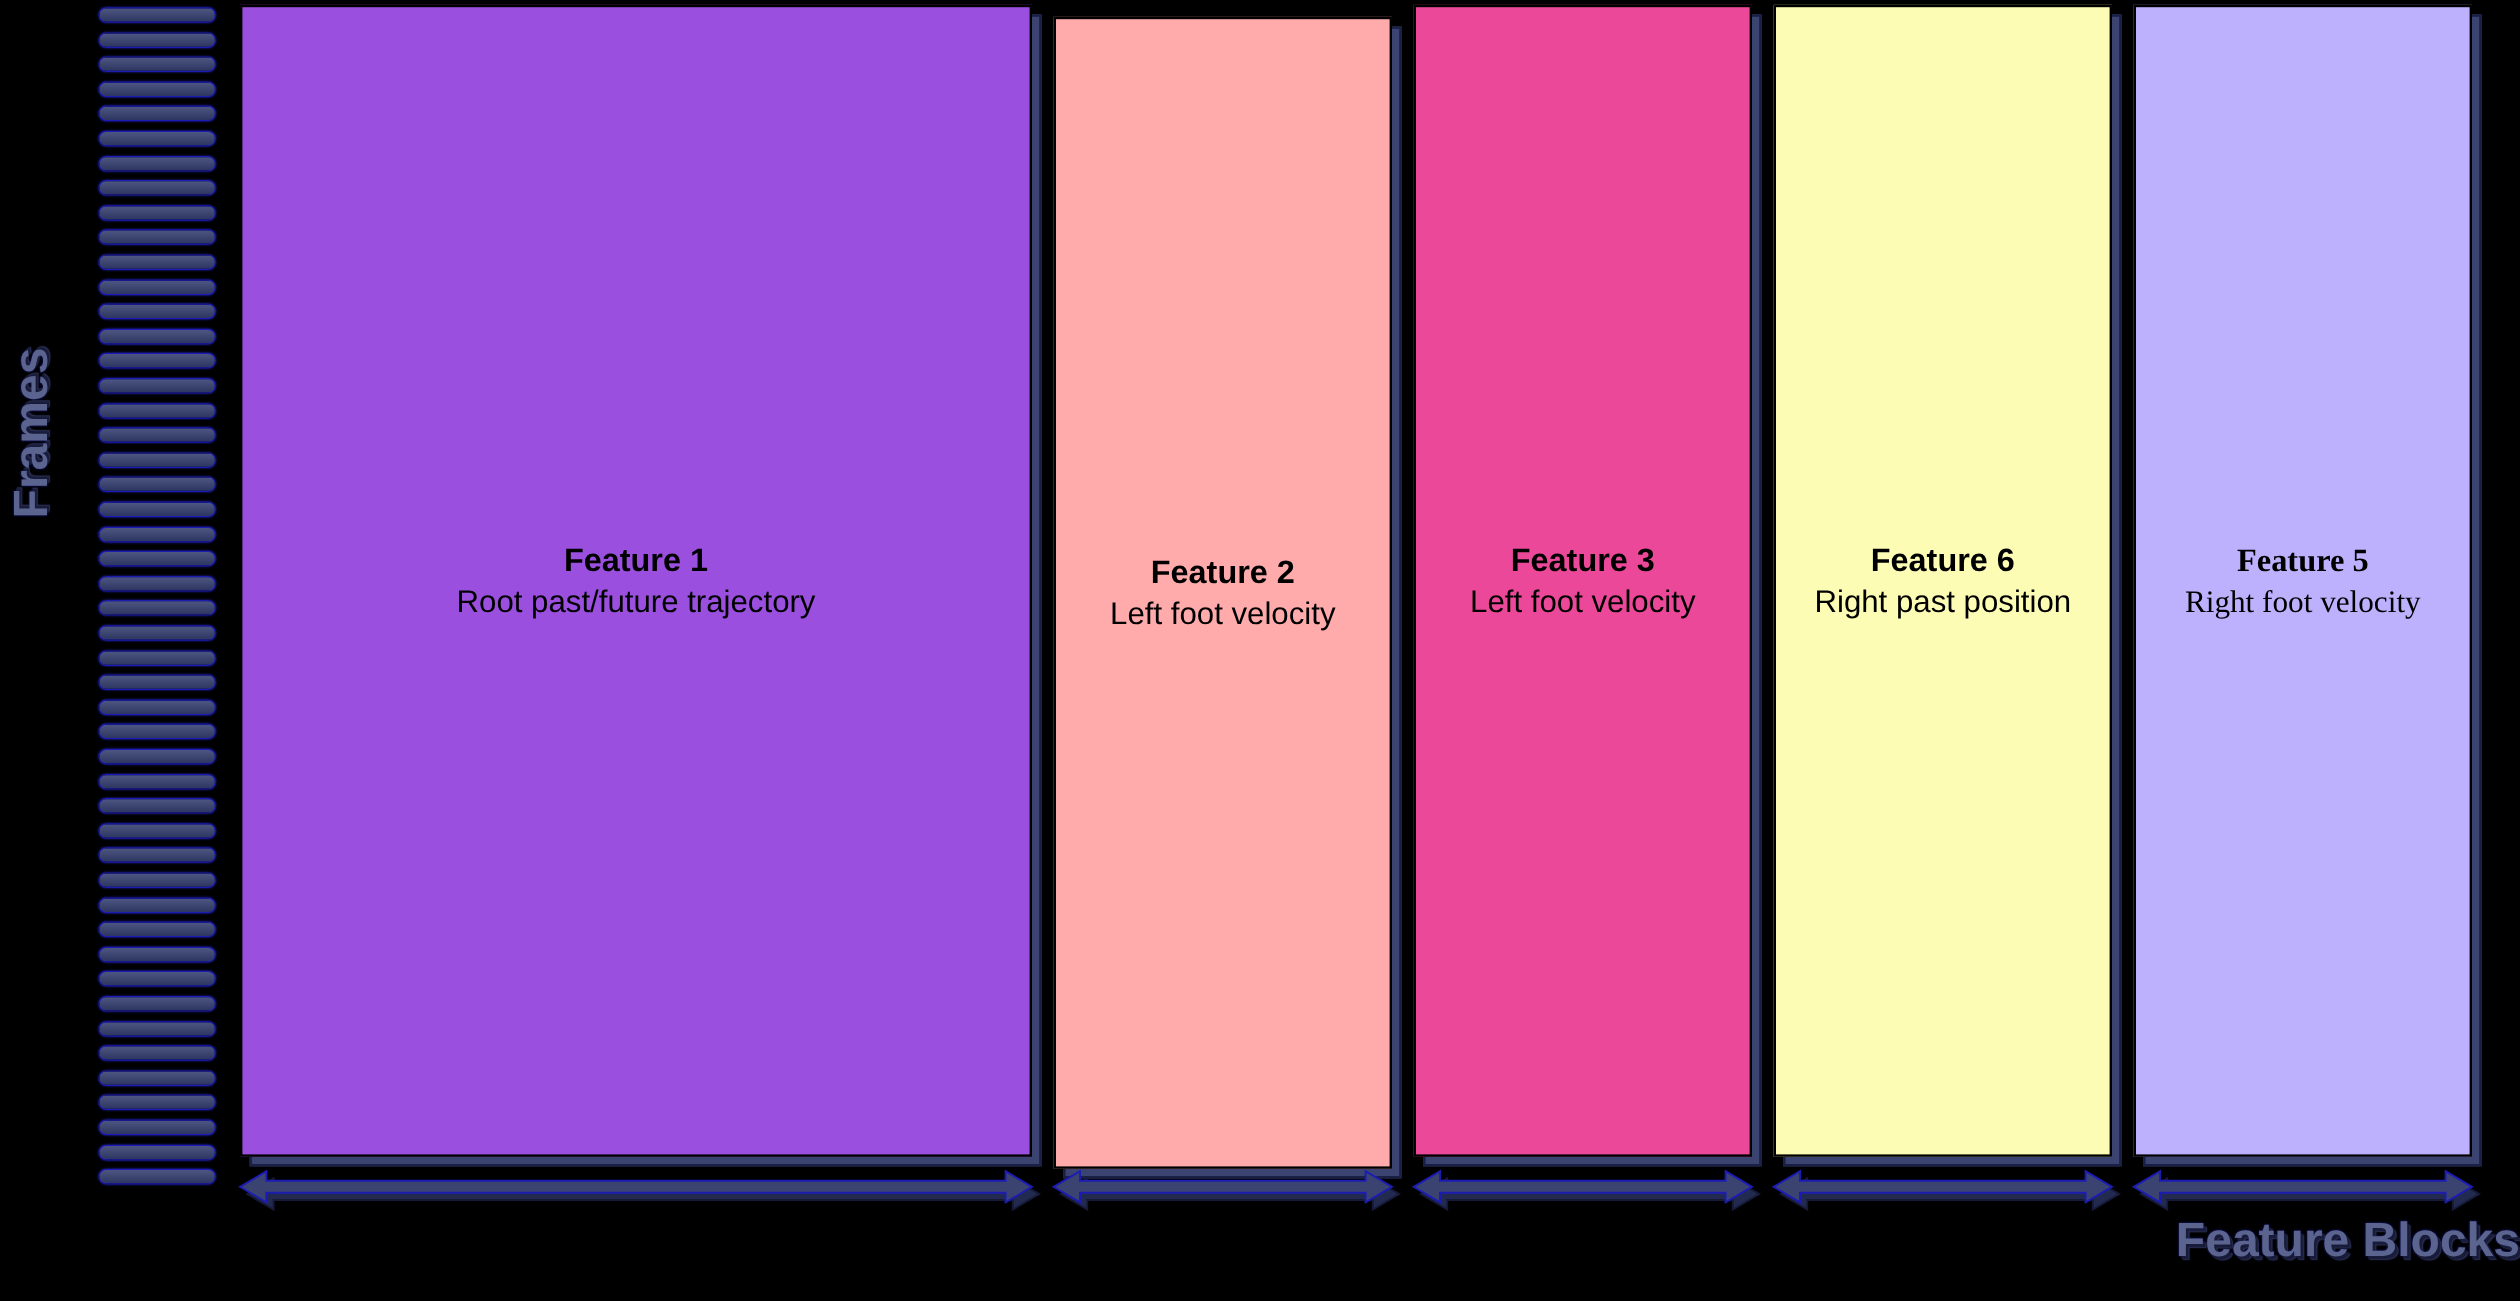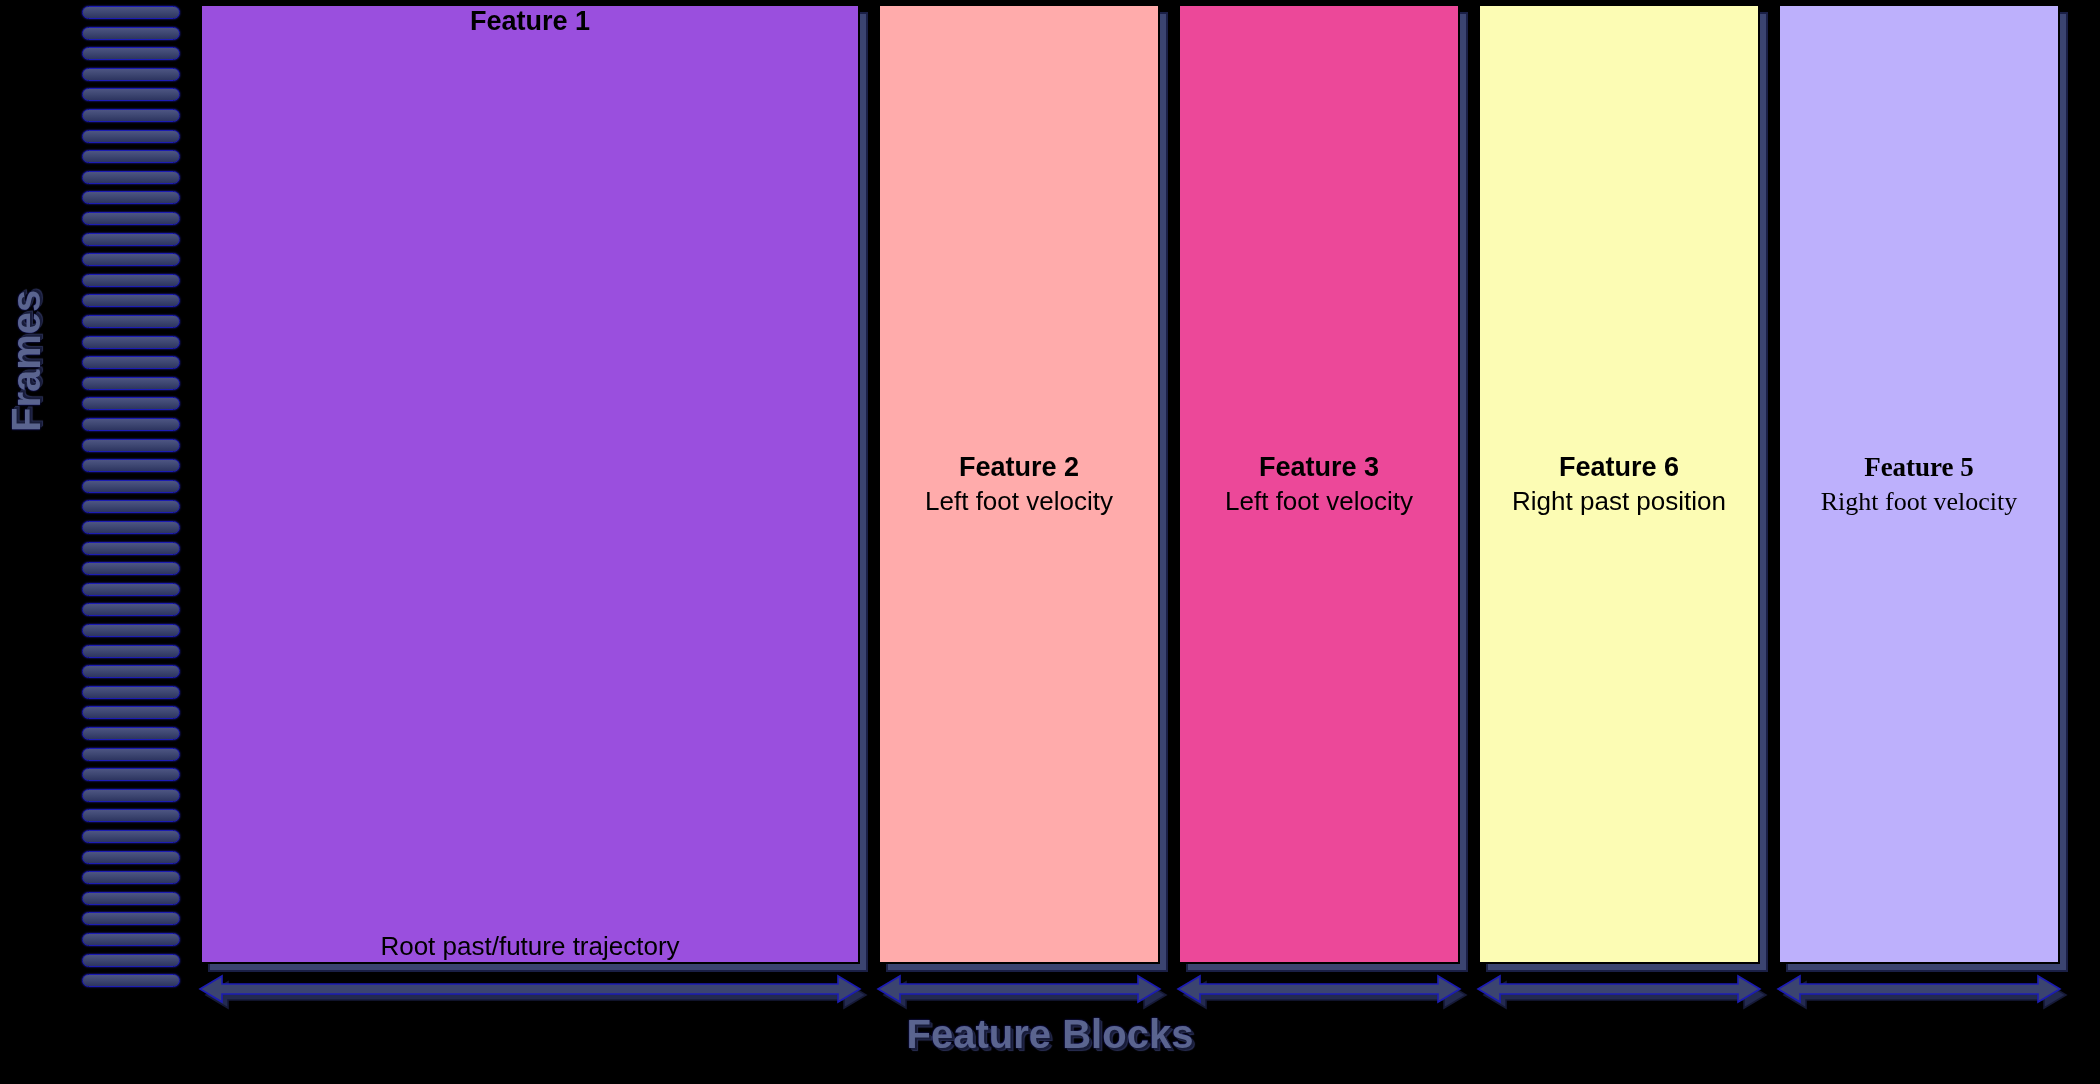--- a/index.html
+++ b/index.html
@@ -129,21 +129,21 @@
     height: 100%;
   }
   .arrow-wrap svg { display: block; width: 100%; height: 100%; overflow: visible; }
 
   
   #blocks-label {
     position: absolute;
     left: 0;
     top: 1012px;
     width: 2100px;
-    text-align: center;
+    text-align: right;
     color: #5a648f;
     font-size: 40px;
     font-weight: bold;
     text-shadow:
       2px 2px 0 #181c3a,
       3px 3px 1px #2a2f55,
       0 0 2px #2020a0;
     pointer-events: none;
   }
 </style>
@@ -201,26 +201,26 @@
       <div class="frame-bar" style="top: 885.8px;"></div>
       <div class="frame-bar" style="top: 906.4px;"></div>
       <div class="frame-bar" style="top: 927px;"></div>
       <div class="frame-bar" style="top: 947.6px;"></div>
       <div class="frame-bar" style="top: 968.2px;"></div>
     </div>
 
   <div id="blocks-layer">
       <div class="fblock-wrap" style="left: 200px; top: 4px; width: 660px; height: 960px;">
         <div class="fblock-shadow"></div>
-        <div class="fblock" style="background: rgb(154, 79, 222); justify-content: space-between;">
+        <div class="fblock" style="background: rgb(154, 79, 222);">
           <div class="fblock-title">Feature 1</div>
           <div class="fblock-sub">Root past/future trajectory</div>
         </div>
       </div>
-      <div class="fblock-wrap" style="left: 878px; top: 4px; width: 282px; height: 960px;">
+      <div class="fblock-wrap" style="left: 878px; top: 14px; width: 282px; height: 960px;">
         <div class="fblock-shadow"></div>
         <div class="fblock" style="background: rgb(255, 171, 171);">
           <div class="fblock-title">Feature 2</div>
           <div class="fblock-sub">Left foot velocity</div>
         </div>
       </div>
       <div class="fblock-wrap" style="left: 1178px; top: 4px; width: 282px; height: 960px;">
         <div class="fblock-shadow"></div>
         <div class="fblock" style="background: #ec4899;">
           <div class="fblock-title">Feature 3</div>

